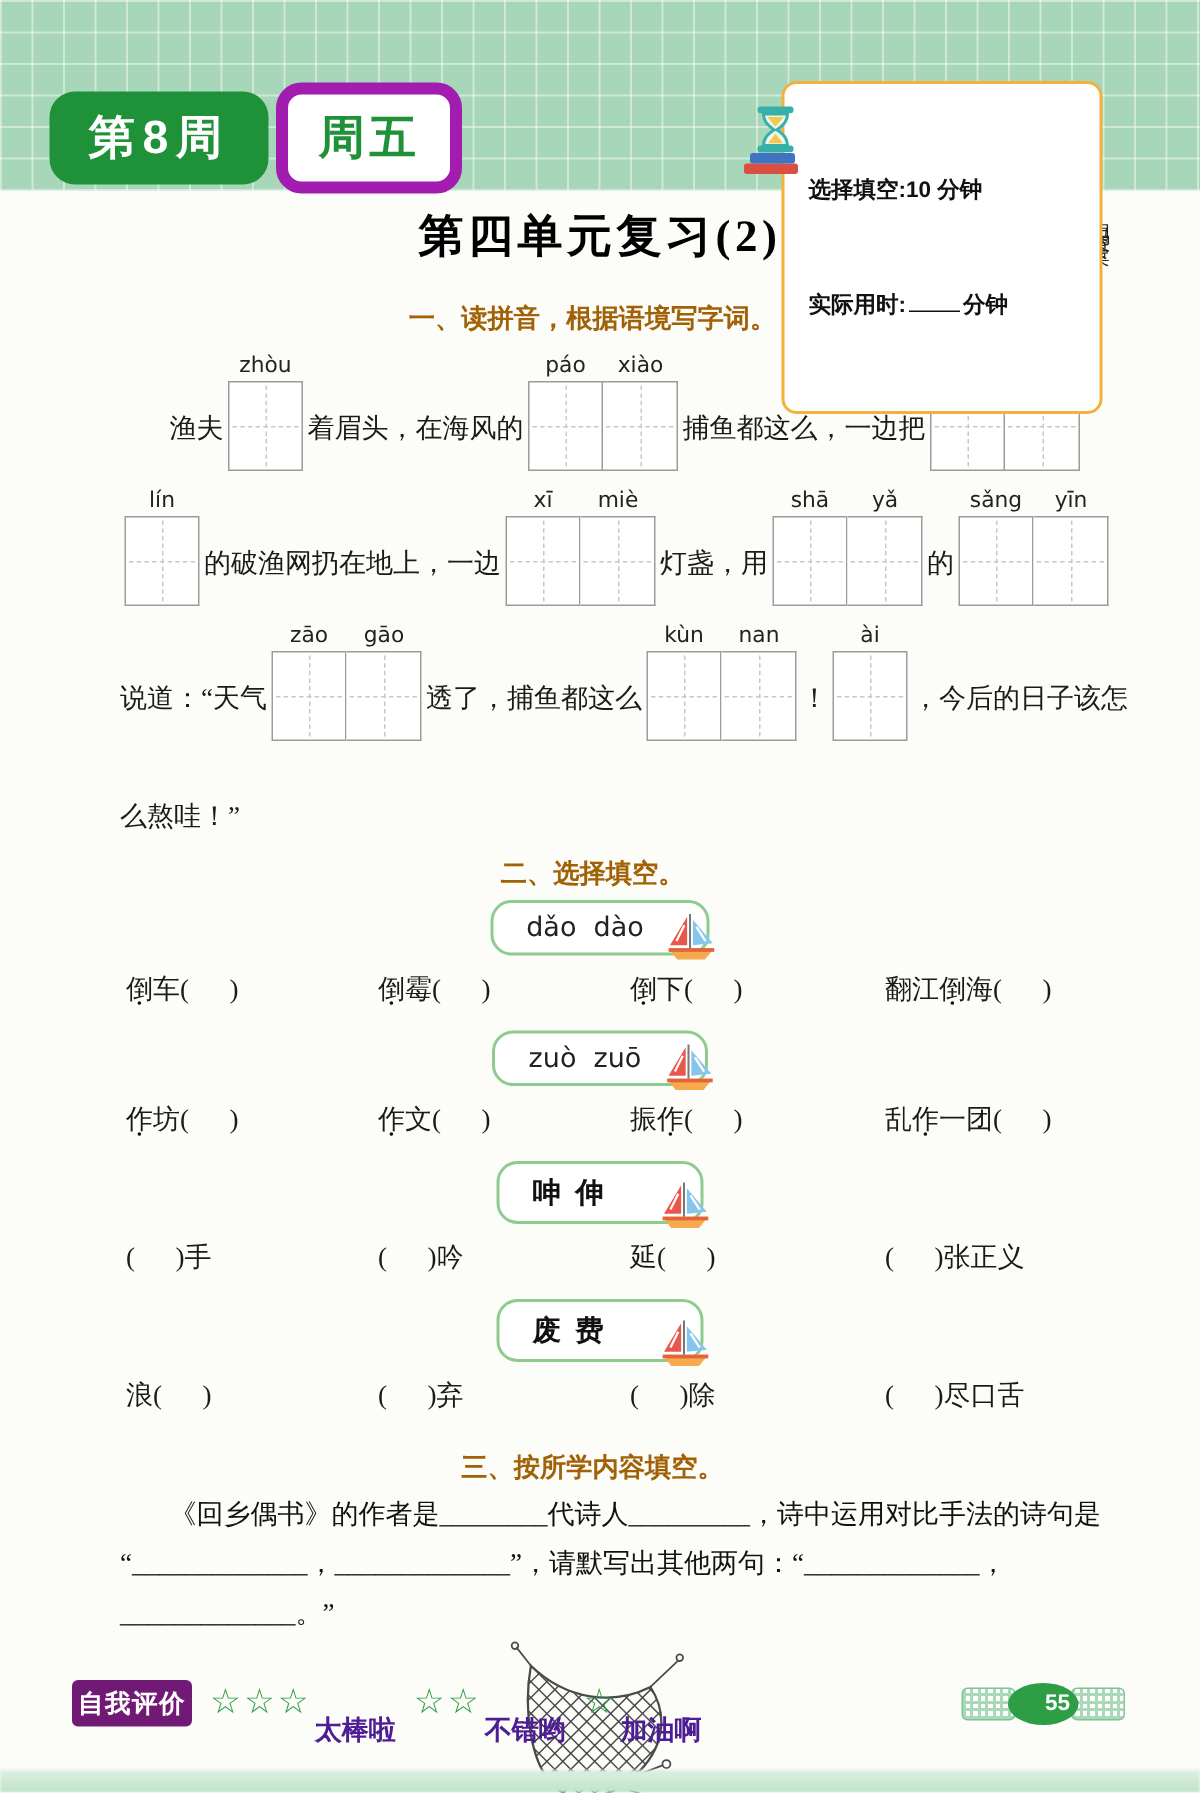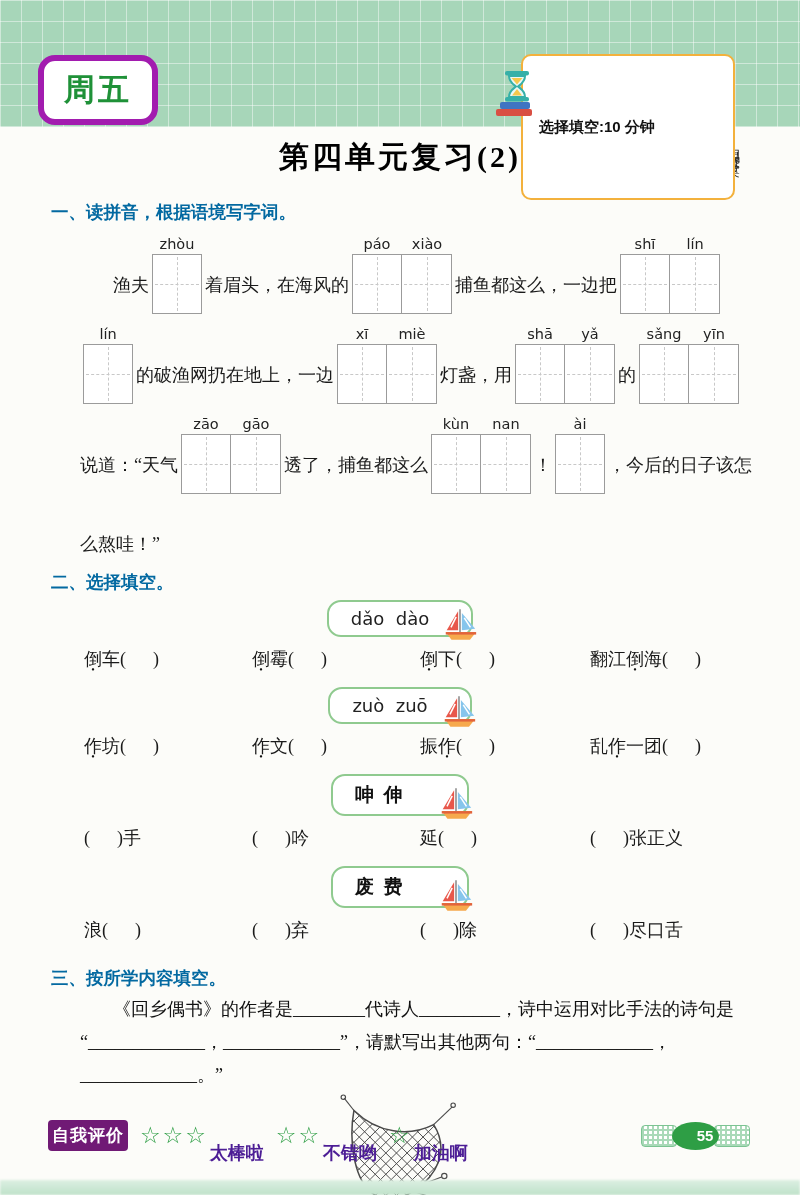--- a/index.html
+++ b/index.html
@@ -23,21 +23,21 @@
     filter:blur(1px);
   }
   
   .badges{position:absolute;top:55px;left:33px;display:flex;align-items:center;z-index:2;}
   .week-badge{
     background:#1f9138;color:#fff;border-radius:17px;
     font:bold 31px "Liberation Sans","DejaVu Sans",sans-serif;
     padding:10px 26px;letter-spacing:5px;white-space:pre;
   }
   .day-badge{
-    background:#fff;color:#1f9138;border:6px solid #a21caf;border-radius:17px;
+    background:#fff;color:#1f9138;border:8px solid #a21caf;border-radius:17px;
     font:bold 31px "Liberation Sans","DejaVu Sans",sans-serif;
     padding:8px 20px;margin-left:5px;letter-spacing:3px;white-space:pre;
   }
   
   .timer-box{
     position:absolute;top:54px;left:521px;width:186px;z-index:2;
     background:#fff;border:2.5px solid #f3b13c;border-radius:10px;
     padding:7px 8px 7px 16px;
     font:bold 15px "Liberation Sans","DejaVu Sans",sans-serif;line-height:1.7;color:#111;
     white-space:pre;
@@ -50,22 +50,22 @@
     margin:10px 0 0;text-align:center;
     font-size:30px;font-weight:bold;letter-spacing:3px;color:#000;
   }
   .qr-wrap{position:absolute;top:9px;right:58px;display:flex;gap:5px;}
   .qr{display:block;}
   .qr-caption{
     writing-mode:vertical-rl;font:13px "Liberation Sans","DejaVu Sans",sans-serif;
     letter-spacing:4px;color:#222;margin-top:1px;
   }
   .sec-head{
-    margin:22px 40px 0 51px;
-    font:bold 17.5px "Liberation Sans","DejaVu Sans",sans-serif;color:#0369a1;
+    margin:22px 40px 0 30px;
+    font:bold 17.5px "Liberation Sans","DejaVu Sans",sans-serif;color:#a16207;text-align:center;
   }
   .sec-head.mt-s2{margin-top:14px;}
   .sec-head.mt-s3{margin-top:14px;}
   
   .s1{margin:0 36px 0 80px;}
   .s1-line{display:flex;align-items:flex-end;margin-top:10px;flex-wrap:nowrap;}
   .s1-line.indent{padding-left:33px;}
   .s1-line.plain{margin-top:6px;}
   .s1-text{font-size:18px;white-space:pre;margin-bottom:17px;line-height:24px;margin-top:32px;}
   .s1-line.plain .s1-text{margin-bottom:0;}
@@ -128,35 +128,37 @@
   }
 </style>
 </head>
 <body>
 
 <div class="page">
 
   <div class="top-band"></div>
 
   <div class="badges">
+    <div class="week-badge">第8周</div>
     <div class="day-badge">周五</div>
   </div>
 
   <svg class="timer-icon" width="46" height="52" viewBox="0 0 46 50">
     <rect x="2" y="42" width="36" height="7" rx="2" fill="#d94f43"></rect>
     <rect x="6" y="35" width="30" height="7" rx="2" fill="#3f74c2"></rect>
     <rect x="11" y="4" width="24" height="4.5" rx="2" fill="#36b0a8"></rect>
     <rect x="11" y="30" width="24" height="4.5" rx="2" fill="#36b0a8"></rect>
     <path d="M15,9 C15,15 19,17 22,19.5 C19,22 15,24 15,30 L31,30 C31,24 27,22 24,19.5 C27,17 31,15 31,9 Z" fill="#eaf7f6" stroke="#36b0a8" stroke-width="2"></path>
     <path d="M17.5,11 L28.5,11 L23,17.5 Z" fill="#f5c84c"></path>
     <path d="M23,22 L28,28.5 L18,28.5 Z" fill="#f5c84c"></path>
   </svg>
 
   <div class="timer-box">
     <div>选择填空:10 分钟</div>
+    <div><span>实际用时:</span><span class="blankline"></span><span>分钟</span></div>
   </div>
 
   <div class="sheet">
 
     <h1 class="title">第四单元复习(2)</h1>
 
     <div class="qr-wrap">
       <svg class="qr" width="62" height="62" viewBox="0 0 69 69">
           <rect x="0.5" y="0.5" width="68" height="68" fill="#fff" stroke="#bbb"></rect>
           <g fill="#111">

